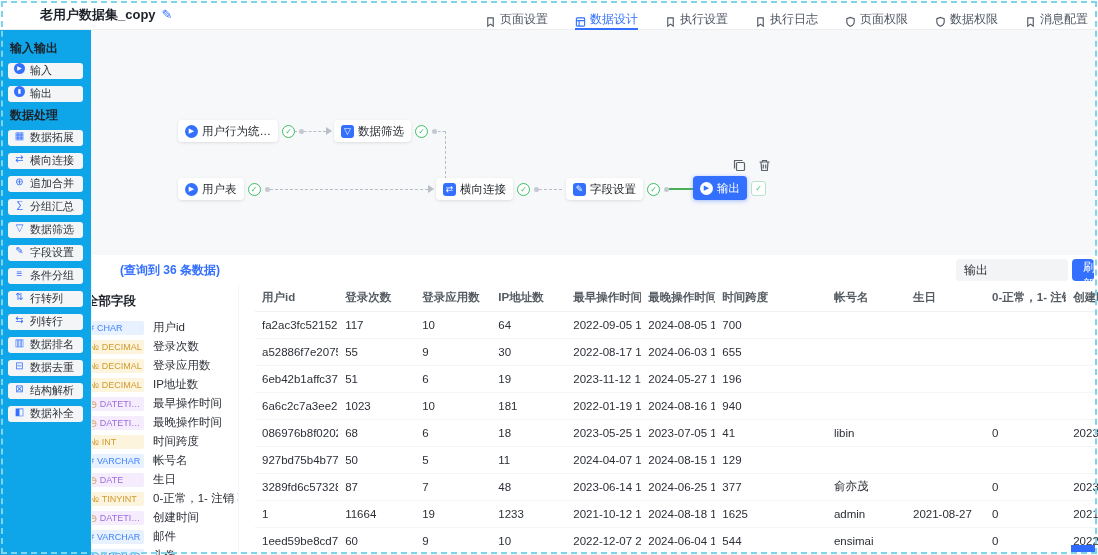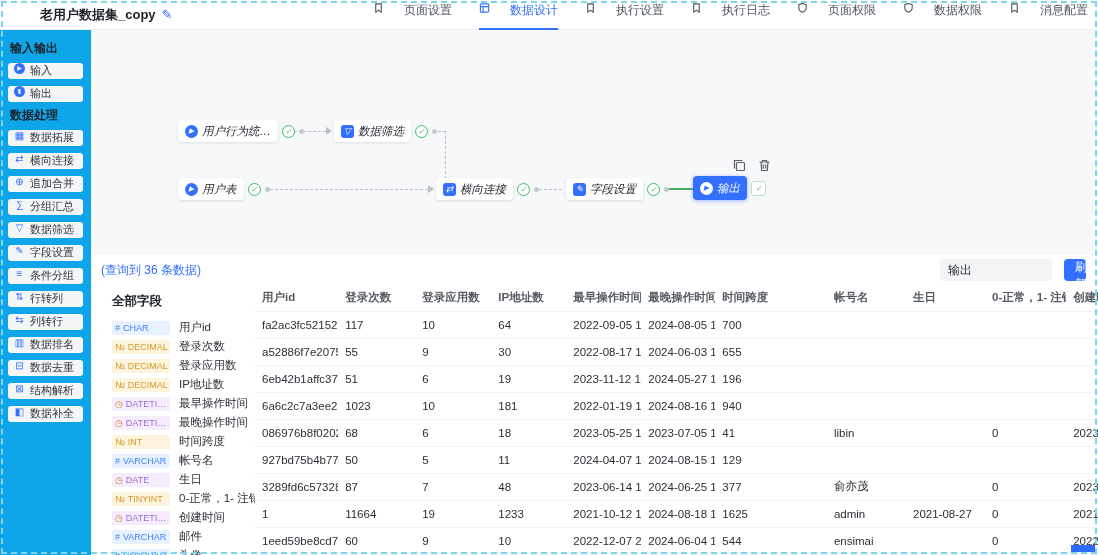--- a/index.html
+++ b/index.html
@@ -9,40 +9,40 @@
   
   .anno-frame { position:absolute; inset:1px; border:2px dashed #7ed4ea; pointer-events:none; z-index:60; }
   .anno-handle { position:absolute; right:3px; bottom:3px; width:24px; height:7px; background:#2f6bff; z-index:61; }
 
   
   .topbar { position:relative; z-index:5; height:30px; background:#fff; border-bottom:1px solid #eceef0;
             display:flex; align-items:center; padding:0 10px 0 40px; }
   .title { font-size:13px; font-weight:700; color:#1d2129; }
   .edit-icon { color:#3370ff; font-size:13px; margin-left:6px; cursor:pointer; }
   .tabs { display:flex; margin-left:auto; align-items:stretch; gap:27px; height:30px; }
-  .tab { display:flex; align-items:flex-start; gap:20px; font-size:12px; color:#4e5561; cursor:pointer;
+  .tab { display:flex; align-items:flex-end; gap:4px; font-size:12px; color:#4e5561; cursor:pointer;
          border-bottom:2px solid transparent; padding-top:2px; }
   .tab.active { color:#3370ff; border-bottom-color:#3370ff; }
   .tab svg { display:block; }
   .actions { display:flex; gap:8px; margin-left:30px; }
   .btn { background:#3370ff; color:#fff; border:none; border-radius:4px; height:22px; padding:0 11px;
          font-size:12px; font-family:inherit; cursor:pointer; }
 
   
   .sidebar { position:absolute; left:0; top:30px; bottom:0; width:92px; background:#0ea5e9;
              border-right:1px solid #f1f2f4; z-index:4; padding-top:8px; overflow:hidden; }
   .section-title { font-size:12px; font-weight:700; color:#1d2129; margin:4px 0 9px 10px; line-height:12px; }
   .side-item { height:16px; margin:0 8px 7px 8px; background:#f4f5f7; border-radius:3px;
                display:flex; gap:5px; padding-left:6px; font-size:11px; color:#2f343b; cursor:pointer; }
   .side-ico { color:#3370ff; font-size:10px; width:11px; text-align:center; line-height:11px; }
   .side-ico.circle { width:11px; height:11px; border-radius:50%; background:#3370ff; color:#fff; font-size:6px;
                      display:flex; align-items:center; justify-content:center; }
 
   
-  .canvas { position:absolute; left:92px; top:30px; width:1006px; height:225px; background:#f7f8fa; overflow:hidden;font-style:italic; }
+  .canvas { position:absolute; left:92px; top:30px; width:1006px; height:225px; background:#f7f8fa; overflow:hidden; }
   .ngroup { position:absolute; display:flex; align-items:center; gap:4px; }
   .chip { background:#fff; border-radius:4px; box-shadow:0 1px 3px rgba(31,35,41,.12); height:22px;
           display:flex; align-items:center; gap:4px; padding:0 7px; font-size:11.5px; color:#1f2329;
           white-space:nowrap; cursor:pointer; }
   .chip .nico { width:13px; height:13px; border-radius:50%; background:#3370ff; color:#fff; font-size:7px;
                 display:flex; align-items:center; justify-content:center; flex:none; }
   .chip .nico.sq { border-radius:3px; font-size:9px; }
   .chip.selected { background:#3370ff; color:#fff; height:24px; box-shadow:0 1px 4px rgba(51,112,255,.45); }
   .chip.selected .nico { background:#fff; color:#3370ff; }
   .ncheck { width:13px; height:13px; border-radius:50%; border:1px solid #3bbf66; background:#fff; color:#3bbf66;
@@ -58,27 +58,27 @@
   .node-toolbar { position:absolute; display:flex; gap:10px; color:#5b626b; }
   .tool-ico { width:15px; height:15px; cursor:pointer; }
 
   
   .red-anno { position:absolute; left:632px; top:255px; z-index:20; font-size:17px; font-weight:700;
               color:#f5222d; letter-spacing:1px; white-space:nowrap; }
 
   
   .results { position:absolute; left:92px; top:255px; width:1006px; height:30px; background:#fff;
              display:flex; align-items:center; }
-  .count { color:#3370ff; font-size:12px; margin-left:9px; }
+  .count { color:#3370ff; font-size:12px; margin-left:28px;font-weight:bold; }
   .out-select { margin-left:auto; width:112px; height:22px; background:#f3f4f6; border-radius:4px;
                 display:flex; align-items:center; padding-left:8px; font-size:12px; color:#2b2f36; cursor:pointer; }
-  .refresh-btn { margin:0 12px; width:18px; }
-
-  
-  .fields-panel { position:absolute; left:102px; top:285px; width:163px; bottom:0; background:#fff;
+  .refresh-btn { margin:0 4px; width:18px; }
+
+  
+  .fields-panel { position:absolute; left:76px; top:285px; width:163px; bottom:0; background:#fff;
                   overflow:hidden; border-right:1px solid #f4f5f7; padding-top:8px; }
   .fp-title { font-size:12.5px; font-weight:700; color:#1d2129; margin:0 0 10px 10px; }
   .field-row { display:flex; align-items:center; gap:9px; height:15px; margin:0 0 4px 10px; cursor:pointer; }
   .badge { width:58px; height:14px; border-radius:2px; font-size:9px; display:flex; align-items:center;
            gap:3px; padding-left:3px; flex:none; overflow:hidden; white-space:nowrap; }
   .badge.text { background:#e8f1ff; color:#3f83ff; }
   .badge.number { background:#fdf4dd; color:#d29a2e; }
   .badge.date { background:#f5edfe; color:#9e6bdc; }
   .badge .bico { font-size:9px; }
   .badge.date .bico { color:#cf8a3b; }

